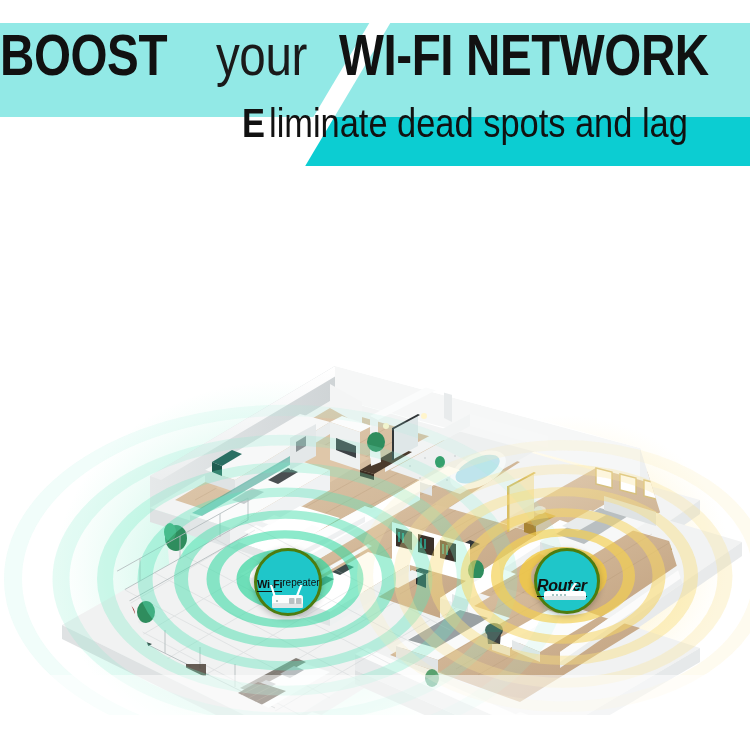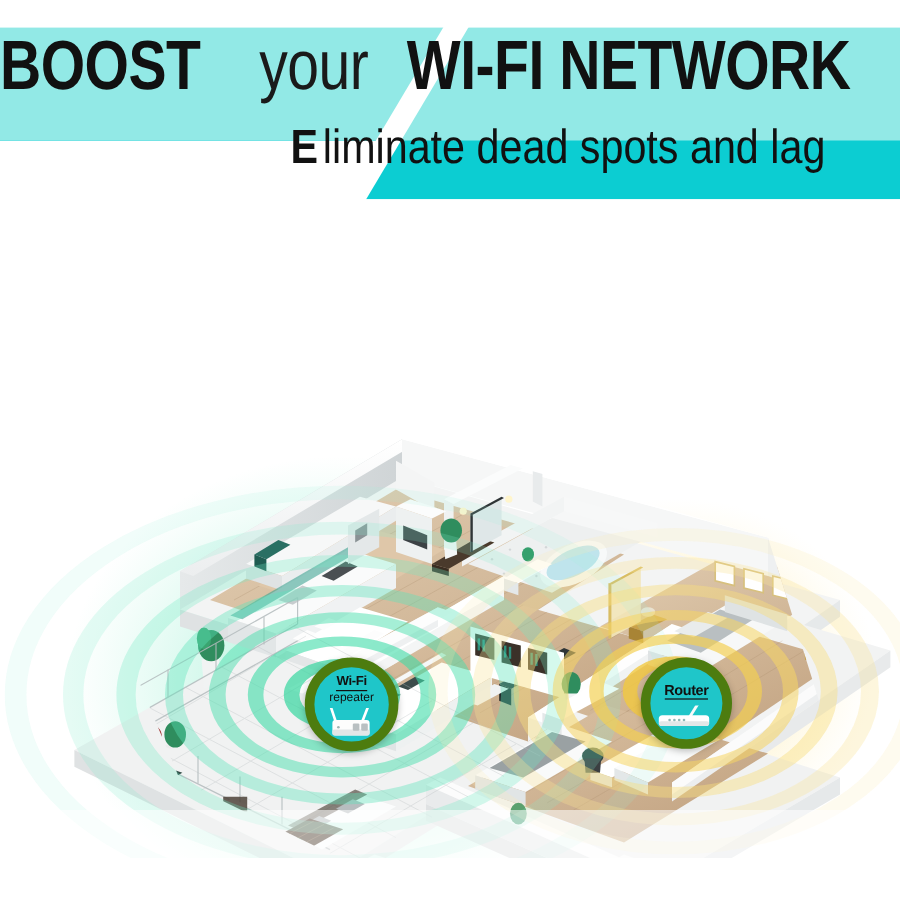--- a/index.html
+++ b/index.html
@@ -42,35 +42,35 @@
   }
   .s-bold{font-weight:bold;display:inline-block;transform:scaleX(.86);transform-origin:left center;}
   .s-thin{font-weight:300;display:inline-block;transform:scaleX(.86);transform-origin:left center;}
 
   
   #scene{position:absolute;left:0;top:170px;width:750px;height:580px;background:#fff;}
   #floorplan{position:absolute;left:0;top:0;width:750px;height:580px;}
 
   .label-badge{
     position:absolute;border-radius:50%;
-    background:#1fc6c9;border:8px solid #4d7c0f;
-    display:flex;flex-direction:column;align-items:center;justify-content:flex-start;
+    background:#1fc6c9;border:3px solid #4d7c0f;
+    display:flex;align-items:center;justify-content:flex-start;
     box-shadow:0 2px 6px rgba(0,0,0,.25);
     z-index:40;
   }
   #repeater-badge{left:254px;top:378px;width:62px;height:62px;}
   #router-badge{left:534px;top:378px;width:60px;height:60px;}
 
   .badge-text{
     color:#111;font-weight:bold;letter-spacing:-0.3px;text-align:center;
     line-height:1.02;white-space:nowrap;
   }
   #repeater-badge .badge-text{font-size:11px;margin-top:7px;border-bottom:1.5px solid #111;padding-bottom:1px;}
   #repeater-badge .badge-text2{font-size:10px;color:#111;font-weight:normal;line-height:1;margin-top:1px;}
-  #router-badge .badge-text{font-size:12px;margin-top:13px;border-bottom:1.5px solid #111;padding-bottom:1px;}
+  #router-badge .badge-text{font-size:16px;margin-top:13px;border-bottom:1.5px solid #111;padding-bottom:1px;font-style:italic;}
 
   .device-img{position:absolute;}
 </style>
 </head>
 <body>
 
 <div id="stage">
 
   <div id="scene">
     <svg id="floorplan" viewBox="0 0 750 580">

